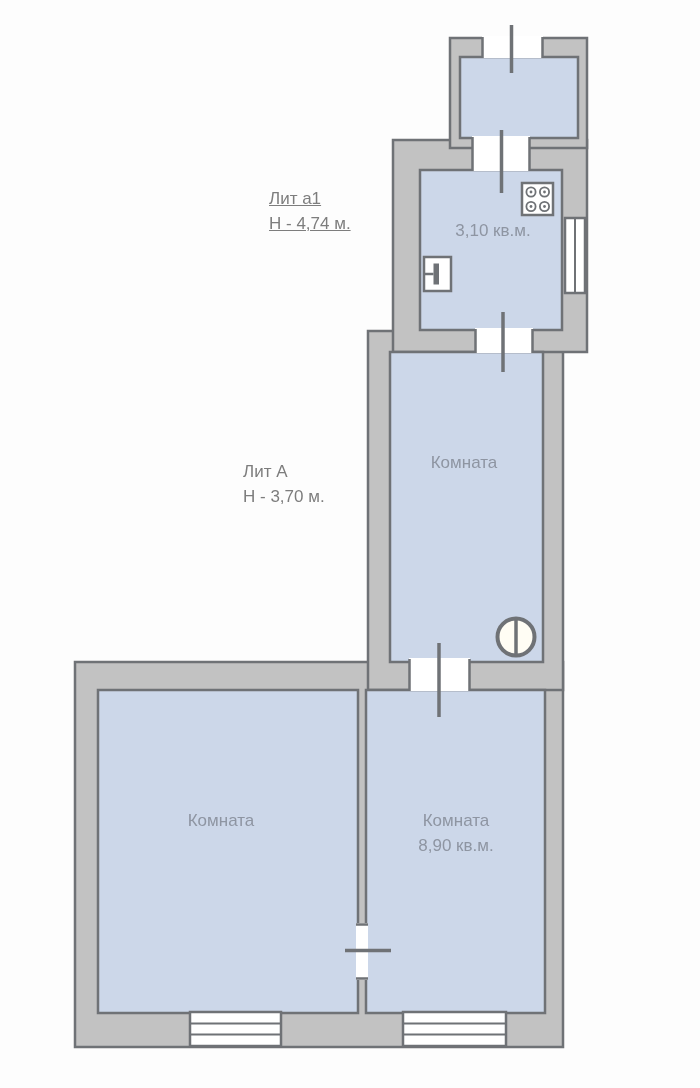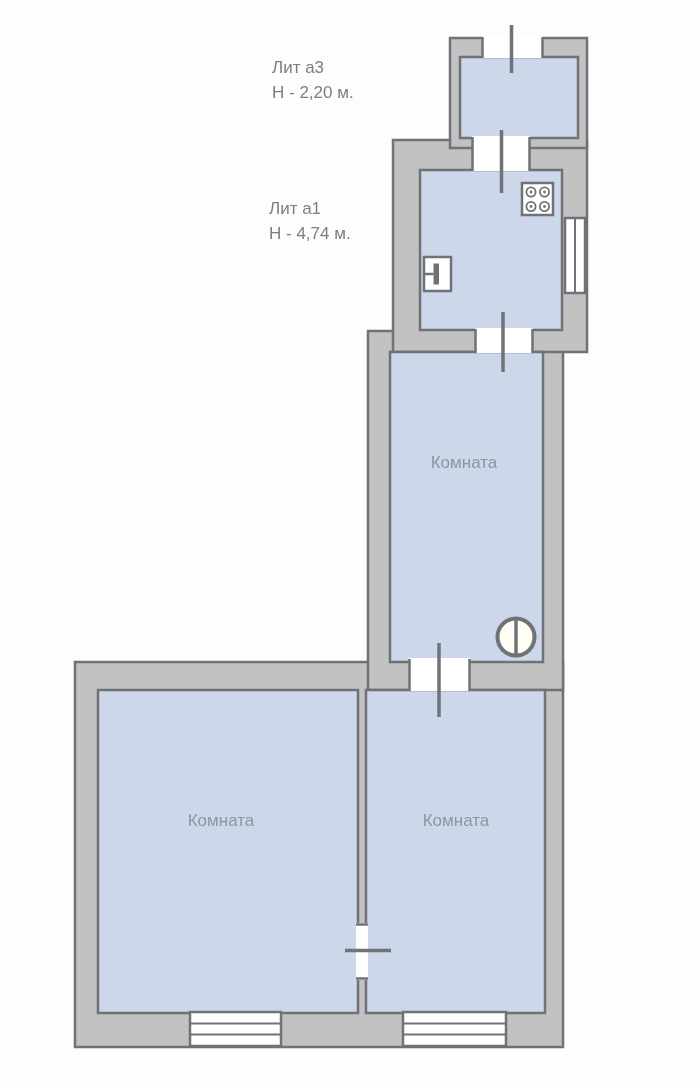--- a/index.html
+++ b/index.html
@@ -128,34 +128,36 @@
       <rect class="sink-bar" x="433.5" y="263.5" width="5.5" height="21"></rect>
       <path class="jamb" d="M424 274 H433.5"></path>
     </g>
 
     <g>
       <circle class="basin" cx="516" cy="637" r="18.5"></circle>
       <path class="basin-line" d="M516 618 V656"></path>
     </g>
   </svg>
 
-  <div class="annot" style="left:272px;top:55px;">
-    <div>Лит а3</div>
-    <div>Н - 2,20 м.</div>
-  </div>
-  <div class="annot" style="left:269px;top:196px;">
+  <div class="annot" style="left:269px;top:186px;text-decoration:underline;">
     <div>Лит а1</div>
     <div>Н - 4,74 м.</div>
   </div>
+  <div class="annot" style="left:243px;top:459px;">
+    <div>Лит А</div>
+    <div>Н - 3,70 м.</div>
+  </div>
 
   <div class="room-label" style="left:413px;top:218px;">
+    <div>3,10 кв.м.</div>
   </div>
   <div class="room-label" style="left:384px;top:450px;">
     <div>Комната</div>
   </div>
   <div class="room-label" style="left:141px;top:808px;">
     <div>Комната</div>
   </div>
   <div class="room-label" style="left:376px;top:808px;">
     <div>Комната</div>
+    <div>8,90 кв.м.</div>
   </div>
 
 </div>
 
 </body></html>

